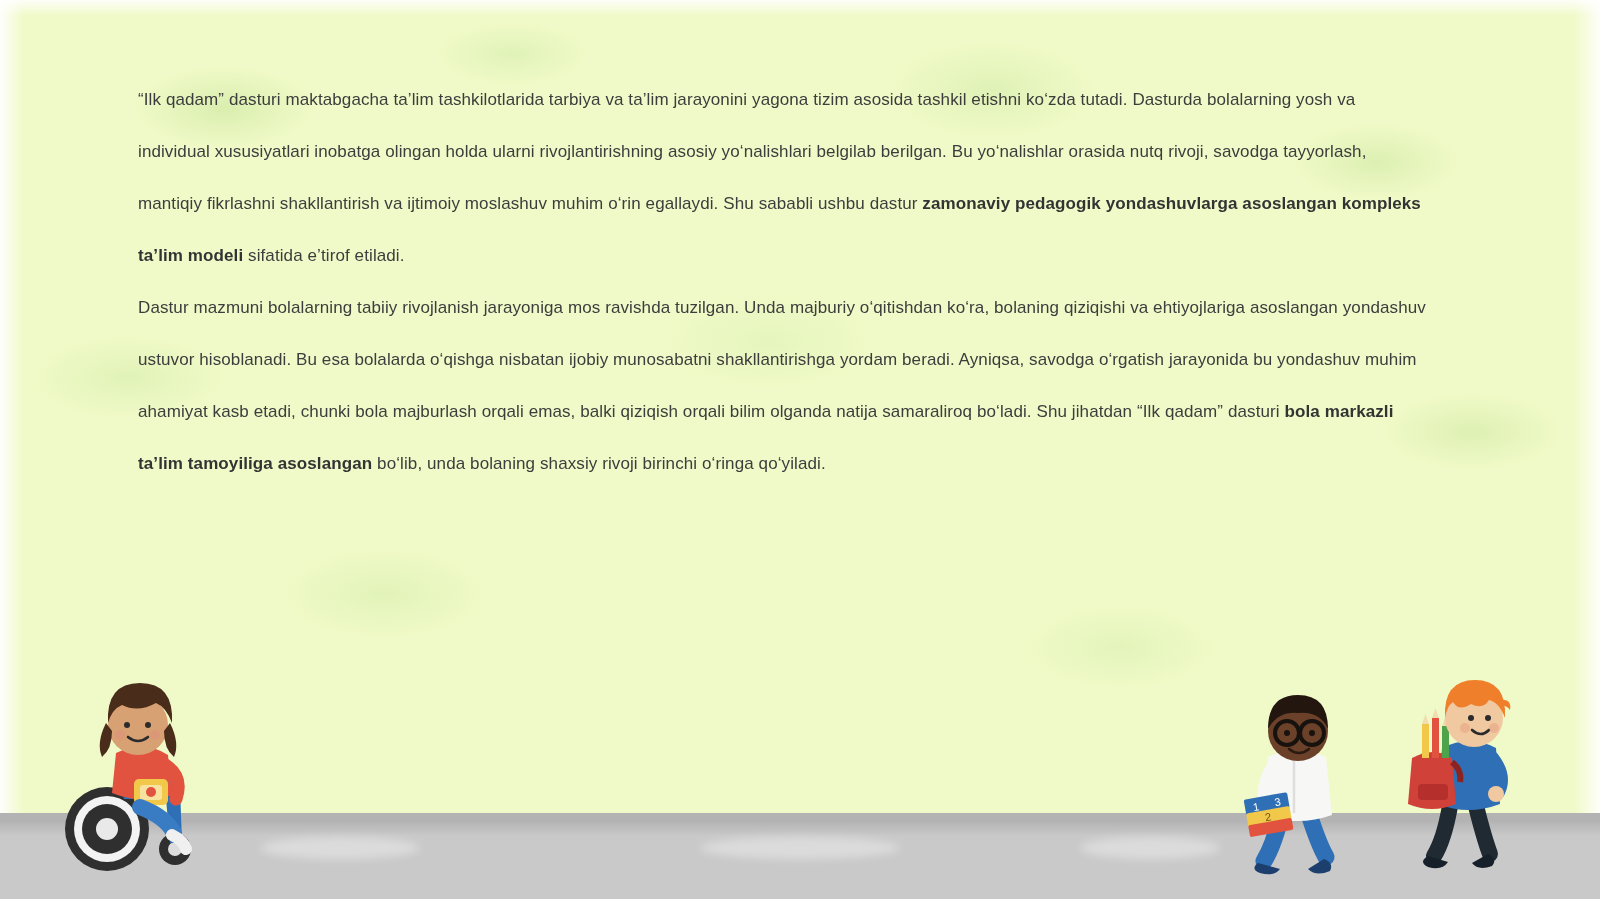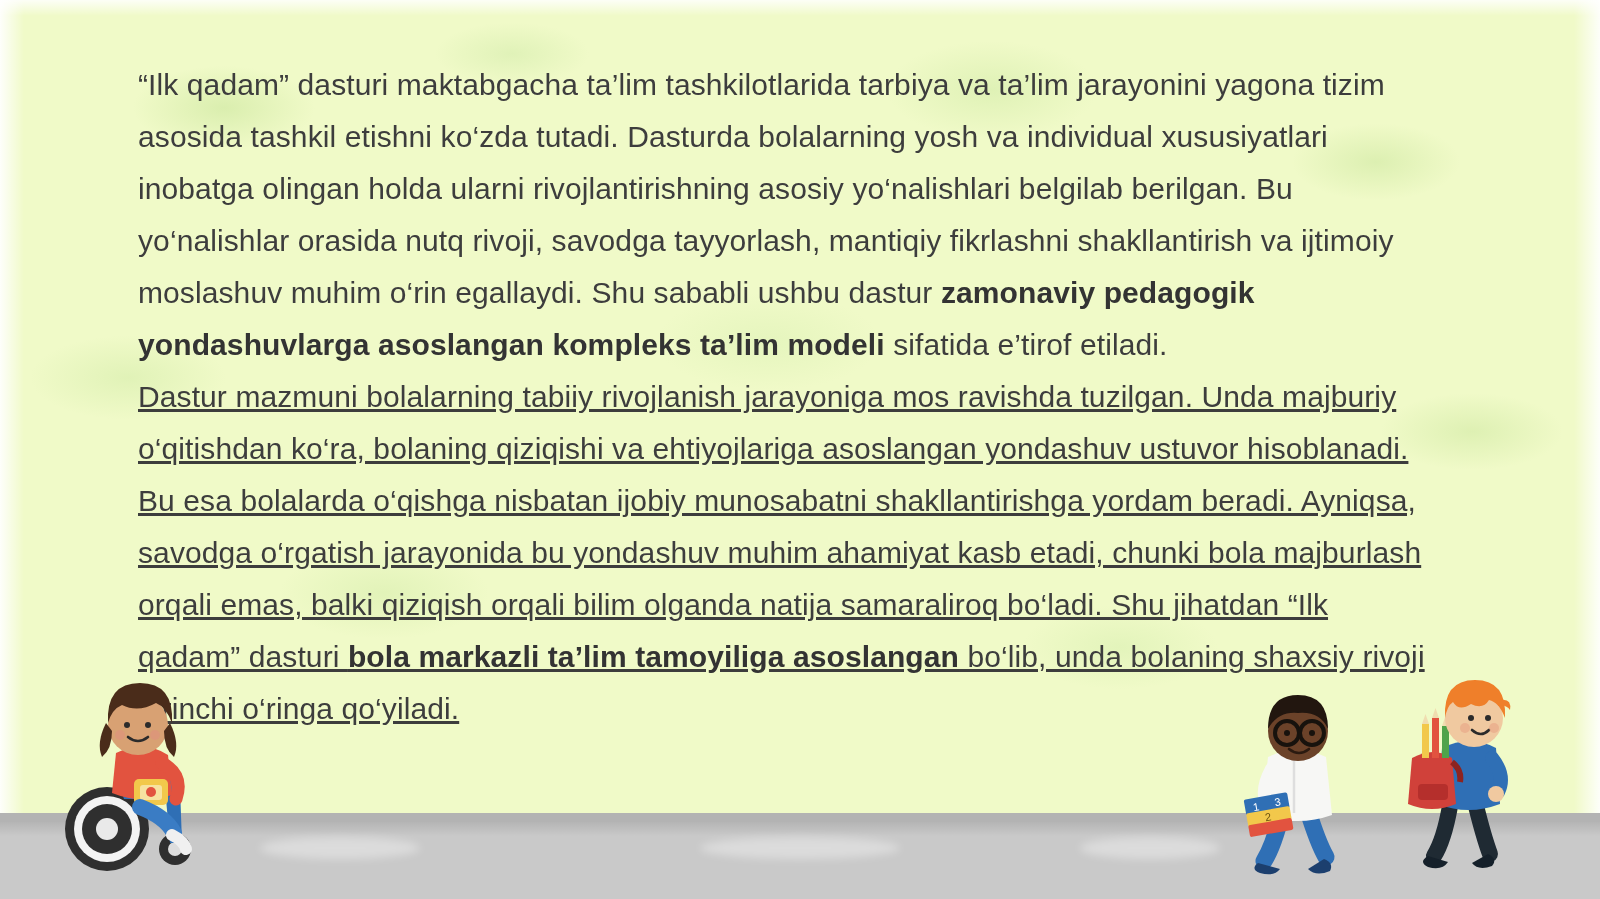--- a/index.html
+++ b/index.html
@@ -87,34 +87,33 @@
     height: 22px;
     background: rgba(255,255,255,0.35);
     border-radius: 50%;
     filter: blur(4px);
   }
 
   
   .content {
     position: absolute;
     left: 138px;
-    top: 59px;
+    top: 74px;
     width: 1292px;
     color: #3d3d3d;
-    font-size: 30px;
+    font-size: 17px;
     line-height: 52px;
     letter-spacing: 0.1px;
   }
   .para {
     margin: 0 0 0 0;
     text-align: left;
   }
   .para + .para {
     margin-top: 0px;
-    text-decoration: underline;
   }
   .bold {
     font-weight: bold;
     color: #333333;
   }
 
   
   .char {
     position: absolute;
   }

